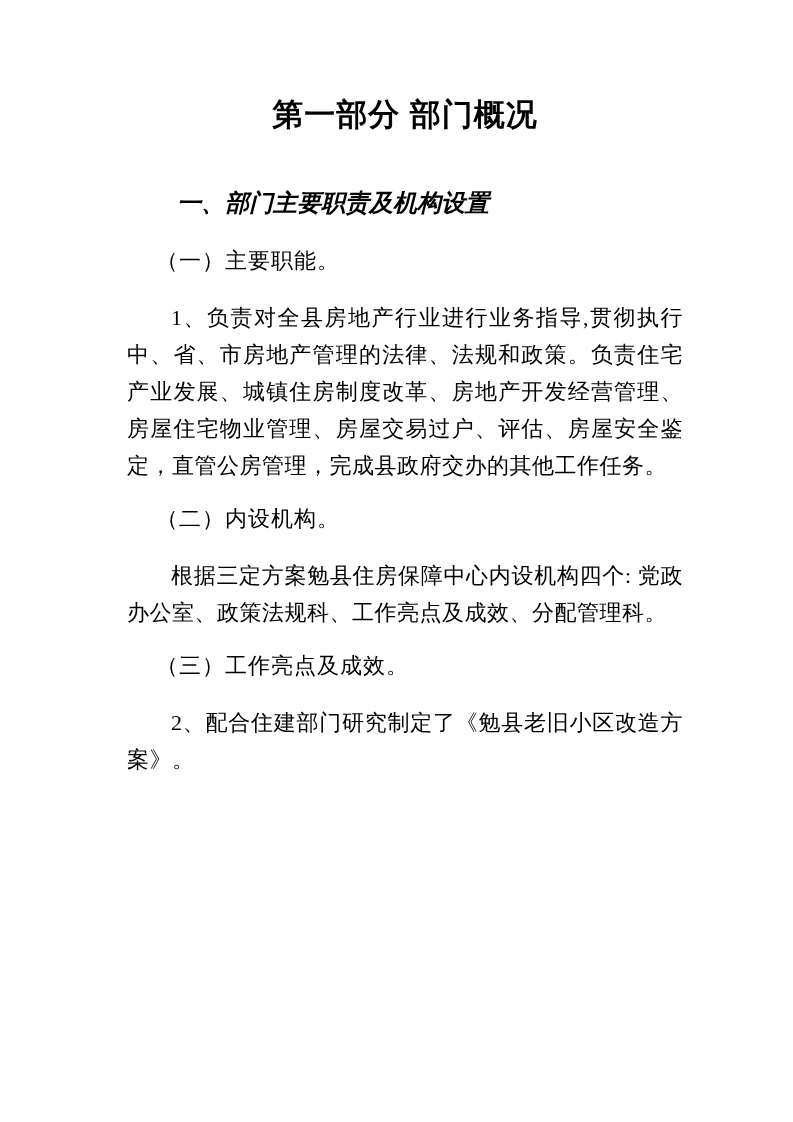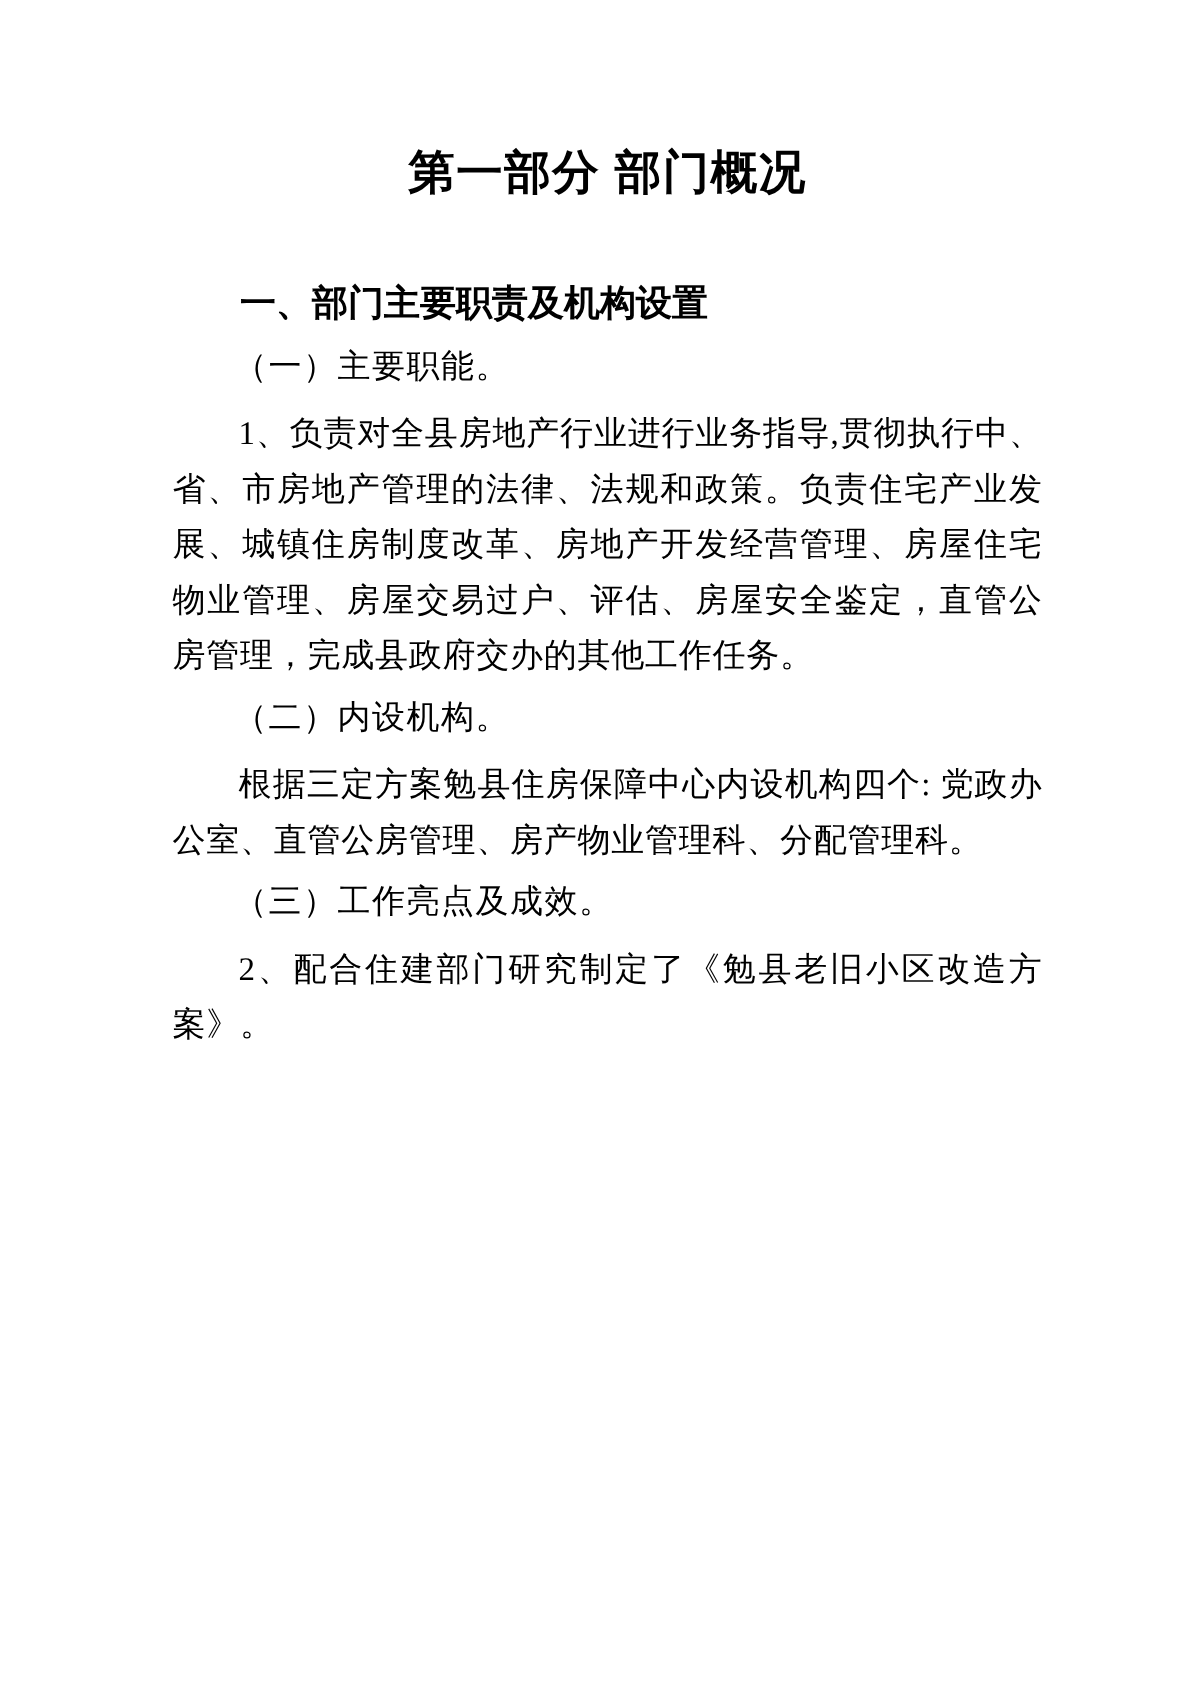--- a/index.html
+++ b/index.html
@@ -25,55 +25,56 @@
     text-align: center;
     margin: 0 0 47px 0;
     letter-spacing: 1px;
   }
   .sec-heading {
     font-family: "Liberation Sans", "DejaVu Sans", sans-serif;
     font-weight: 700;
     font-size: 24px;
     line-height: 43px;
     text-indent: 2em;
-    margin: 0;
+    margin: 17px;
+    font-style: italic;
   }
   .sub-heading {
     font-family: Liberation Mono, monospace;
     font-size: 22px;
     line-height: 43px;
     text-indent: 2em;
     margin: 0;
     letter-spacing: 1px;
   }
   .para {
     font-family: "Liberation Serif", "DejaVu Serif", serif;
     font-size: 22px;
     line-height: 37px;
     text-indent: 2em;
     text-align: justify;
     text-align-last: left;
-    margin: 3px;
+    margin: 15px;
     letter-spacing: 0.5px;
   }
 </style>
 </head>
 <body>
 
 <div class="page">
   <div class="doc-title">第一部分 部门概况</div>
 
   <div class="sec-heading">一、部门主要职责及机构设置</div>
 
   <div class="sub-heading">（一）主要职能。</div>
 
   <p class="para">1、负责对全县房地产行业进行业务指导,贯彻执行中、省、市房地产管理的法律、法规和政策。负责住宅产业发展、城镇住房制度改革、房地产开发经营管理、房屋住宅物业管理、房屋交易过户、评估、房屋安全鉴定，直管公房管理，完成县政府交办的其他工作任务。</p>
 
 
   <div class="sub-heading">（二）内设机构。</div>
 
-  <p class="para">根据三定方案勉县住房保障中心内设机构四个: 党政办公室、直管公房管理、房产物业管理科、分配管理科。</p>
+  <p class="para">根据三定方案勉县住房保障中心内设机构四个: 党政办公室、政策法规科、工作亮点及成效、分配管理科。</p>
 
   <div class="sub-heading">（三）工作亮点及成效。</div>
 
 
   <p class="para">2、配合住建部门研究制定了《勉县老旧小区改造方案》。</p>
 </div>
 
 </body></html>

